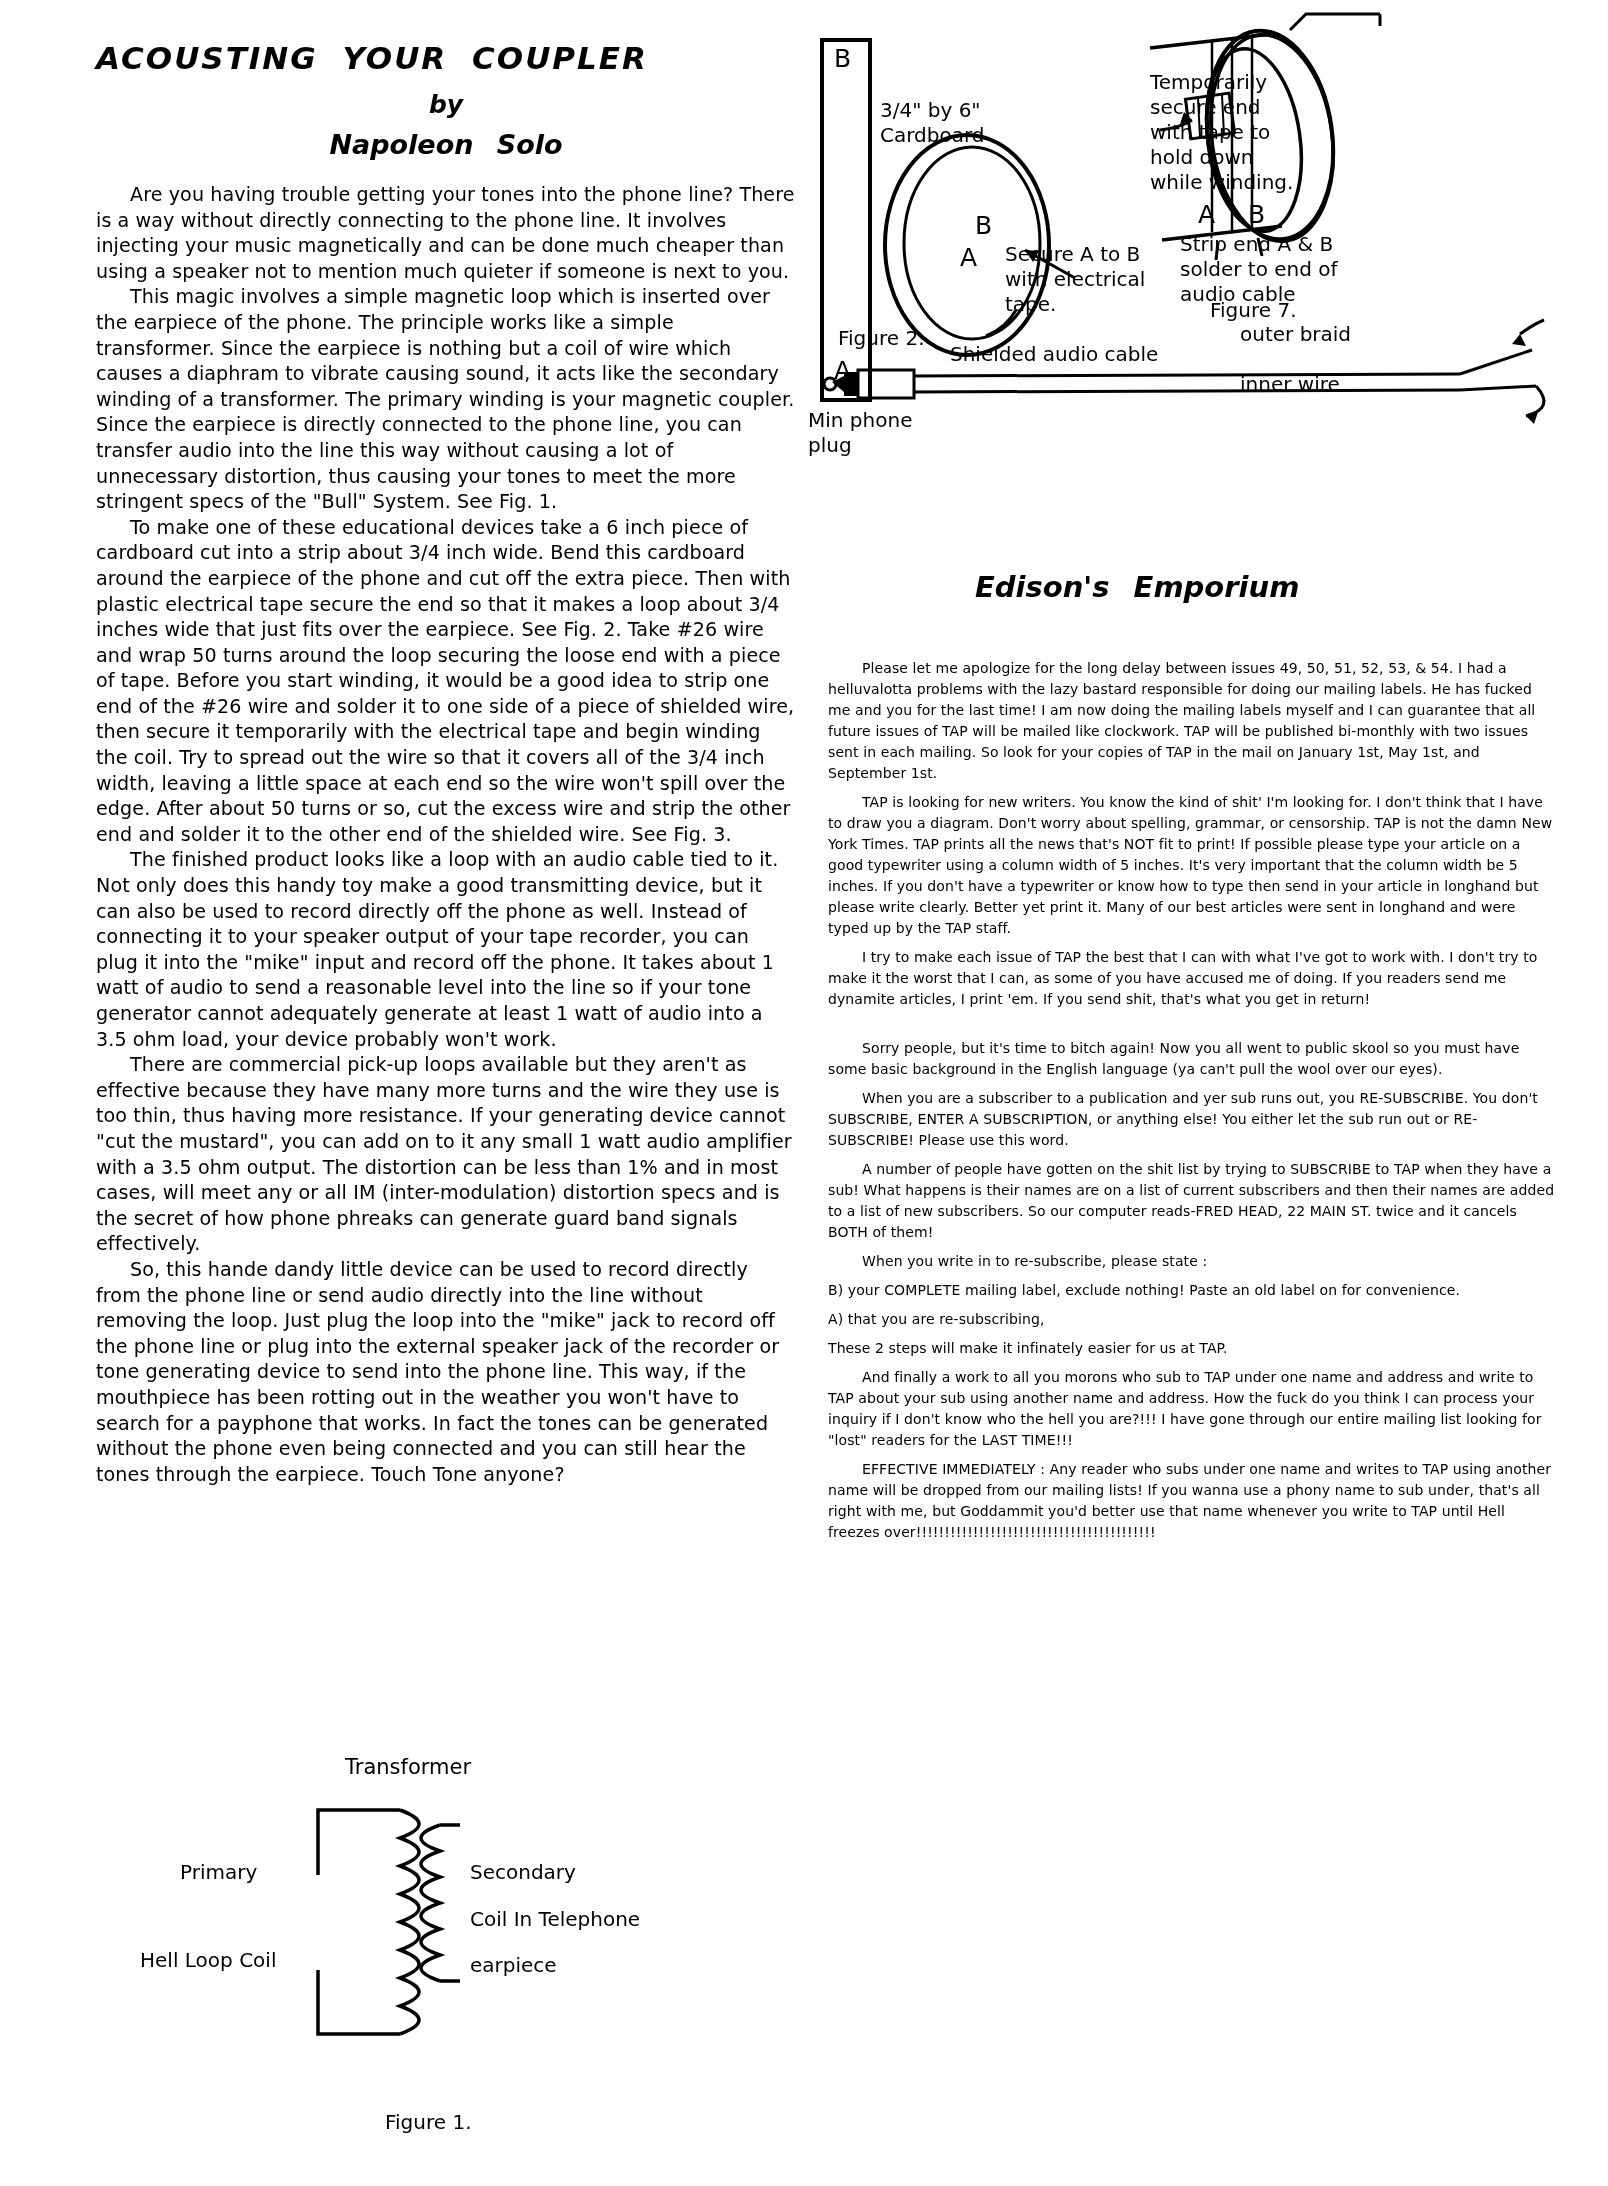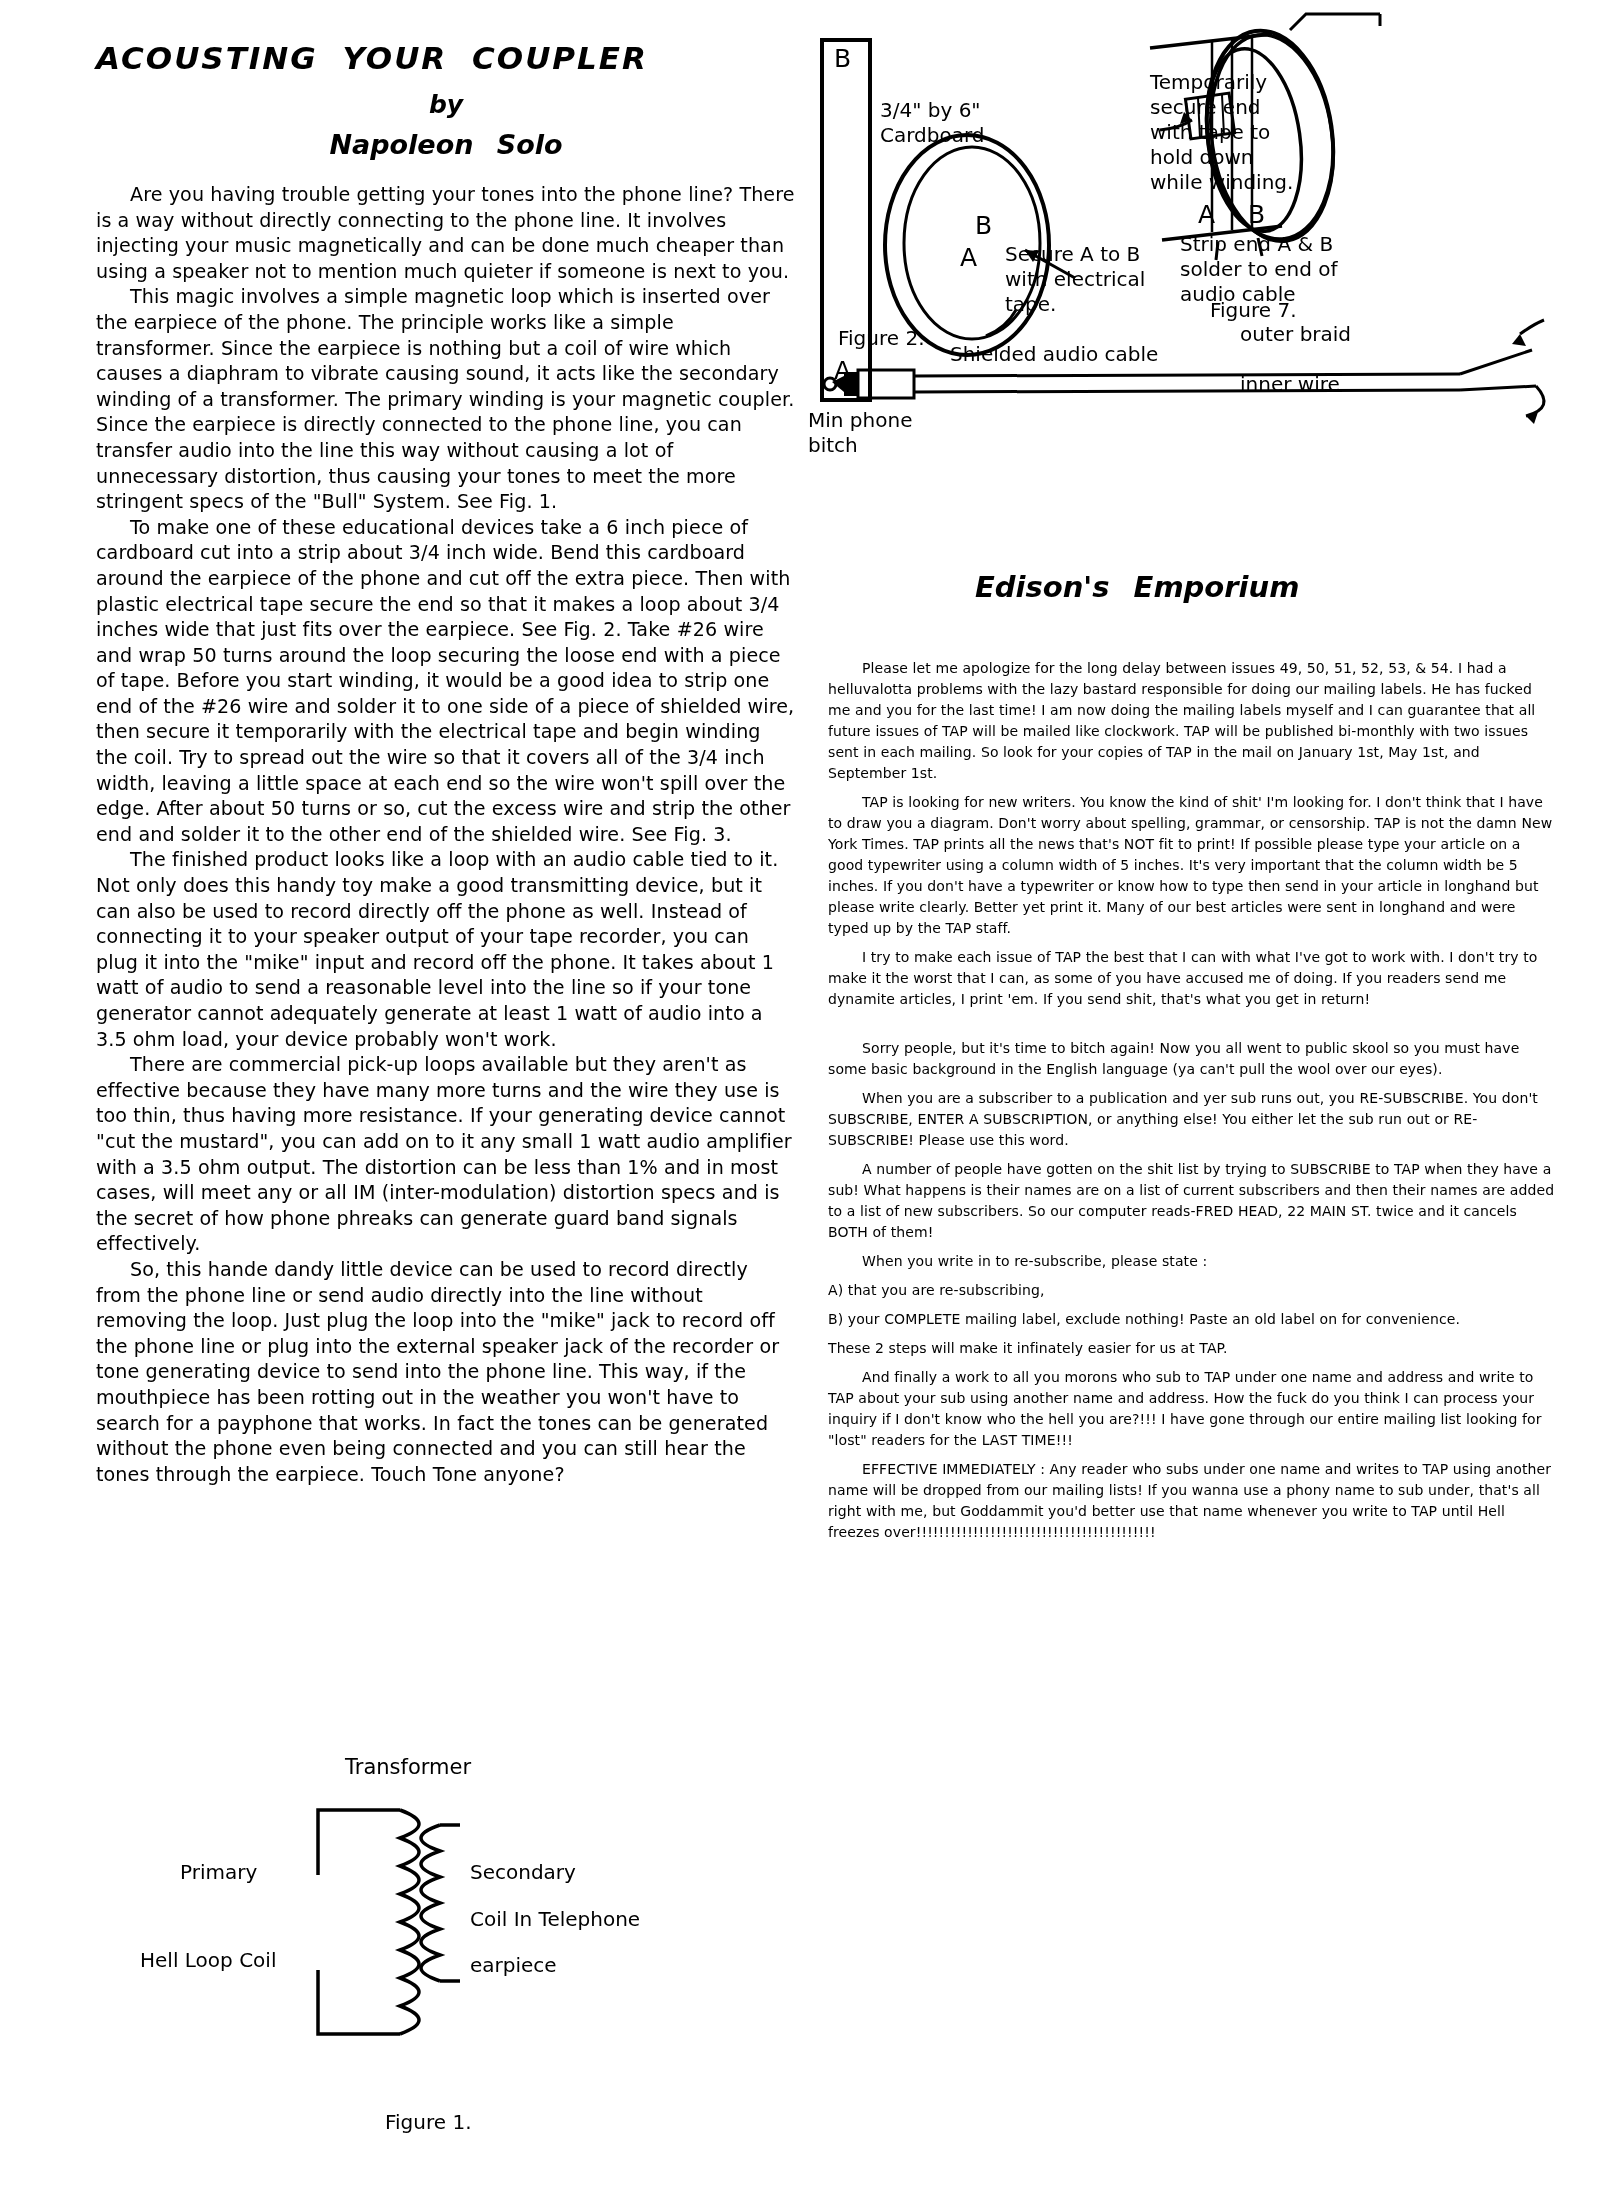--- a/index.html
+++ b/index.html
@@ -254,34 +254,34 @@
     <div class="d-label" style="left:360px; top:222px; white-space:pre-line;">Strip end A &amp; B
 solder to end of
 audio cable</div>
     <div class="d-label" style="left:390px; top:288px;">Figure 7.</div>
 
     
     <div class="d-label" style="left:130px; top:332px;">Shielded audio cable</div>
     <div class="d-label" style="left:420px; top:312px;">outer braid</div>
     <div class="d-label" style="left:420px; top:362px;">inner wire</div>
     <div class="d-label" style="left:-12px; top:398px; white-space:pre-line;">Min phone
-bitch</div>
+plug</div>
   </div>
 
   <div class="emporium-head">Edison's   Emporium</div>
 
   <div class="right-col">
     <p>Please let me apologize for the long delay between issues 49, 50, 51, 52, 53, &amp; 54. I had a helluvalotta problems with the lazy bastard responsible for doing our mailing labels. He has fucked me and you for the last time! I am now doing the mailing labels myself and I can guarantee that all future issues of TAP will be mailed like clockwork. TAP will be published bi-monthly with two issues sent in each mailing. So look for your copies of TAP in the mail on January 1st, May 1st, and September 1st.</p>
     <p>TAP is looking for new writers. You know the kind of shit' I'm looking for. I don't think that I have to draw you a diagram. Don't worry about spelling, grammar, or censorship. TAP is not the damn New York Times. TAP prints all the news that's NOT fit to print! If possible please type your article on a good typewriter using a column width of 5 inches. It's very important that the column width be 5 inches. If you don't have a typewriter or know how to type then send in your article in longhand but please write clearly. Better yet print it. Many of our best articles were sent in longhand and were typed up by the TAP staff.</p>
     <p>I try to make each issue of TAP the best that I can with what I've got to work with. I don't try to make it the worst that I can, as some of you have accused me of doing. If you readers send me dynamite articles, I print 'em. If you send shit, that's what you get in return!</p>
     <div class="gap"></div>
     <p>Sorry people, but it's time to bitch again! Now you all went to public skool so you must have some basic background in the English language (ya can't pull the wool over our eyes).</p>
     <p>When you are a subscriber to a publication and yer sub runs out, you RE-SUBSCRIBE. You don't SUBSCRIBE, ENTER A SUBSCRIPTION, or anything else! You either let the sub run out or RE-SUBSCRIBE! Please use this word.</p>
     <p>A number of people have gotten on the shit list by trying to SUBSCRIBE to TAP when they have a sub! What happens is their names are on a list of current subscribers and then their names are added to a list of new subscribers. So our computer reads-FRED HEAD, 22 MAIN ST. twice and it cancels BOTH of them!</p>
     <p>When you write in to re-subscribe, please state :</p>
+    <p class="noindent">B) your COMPLETE mailing label, exclude nothing! Paste an old label on for convenience.</p>
     <p class="noindent">A) that you are re-subscribing,</p>
-    <p class="noindent">B) your COMPLETE mailing label, exclude nothing! Paste an old label on for convenience.</p>
     <p class="noindent">These 2 steps will make it infinately easier for us at TAP.</p>
     <p>And finally a work to all you morons who sub to TAP under one name and address and write to TAP about your sub using another name and address. How the fuck do you think I can process your inquiry if I don't know who the hell you are?!!! I have gone through our entire mailing list looking for "lost" readers for the LAST TIME!!!</p>
     <p>EFFECTIVE IMMEDIATELY : Any reader who subs under one name and writes to TAP using another name will be dropped from our mailing lists! If you wanna use a phony name to sub under, that's all right with me, but Goddammit you'd better use that name whenever you write to TAP until Hell freezes over!!!!!!!!!!!!!!!!!!!!!!!!!!!!!!!!!!!!!!!!!!</p>
   </div>
 
 </div>
 
 </body></html>

